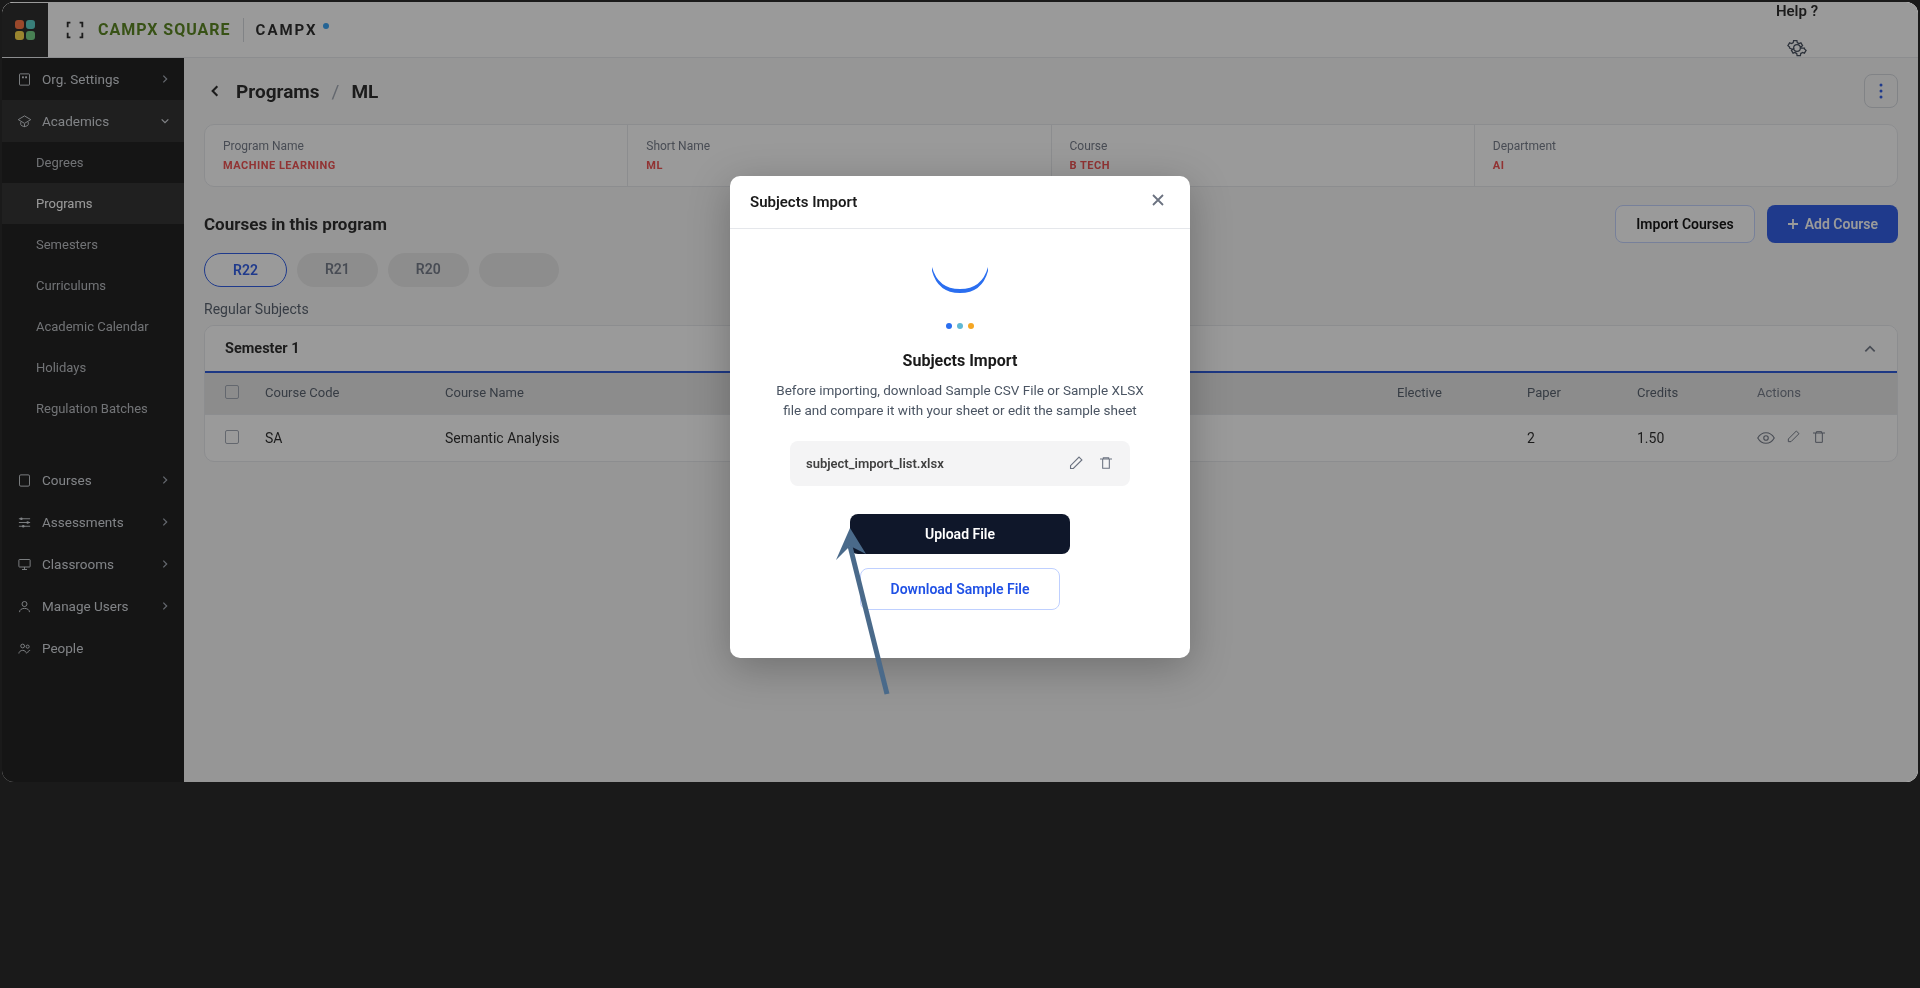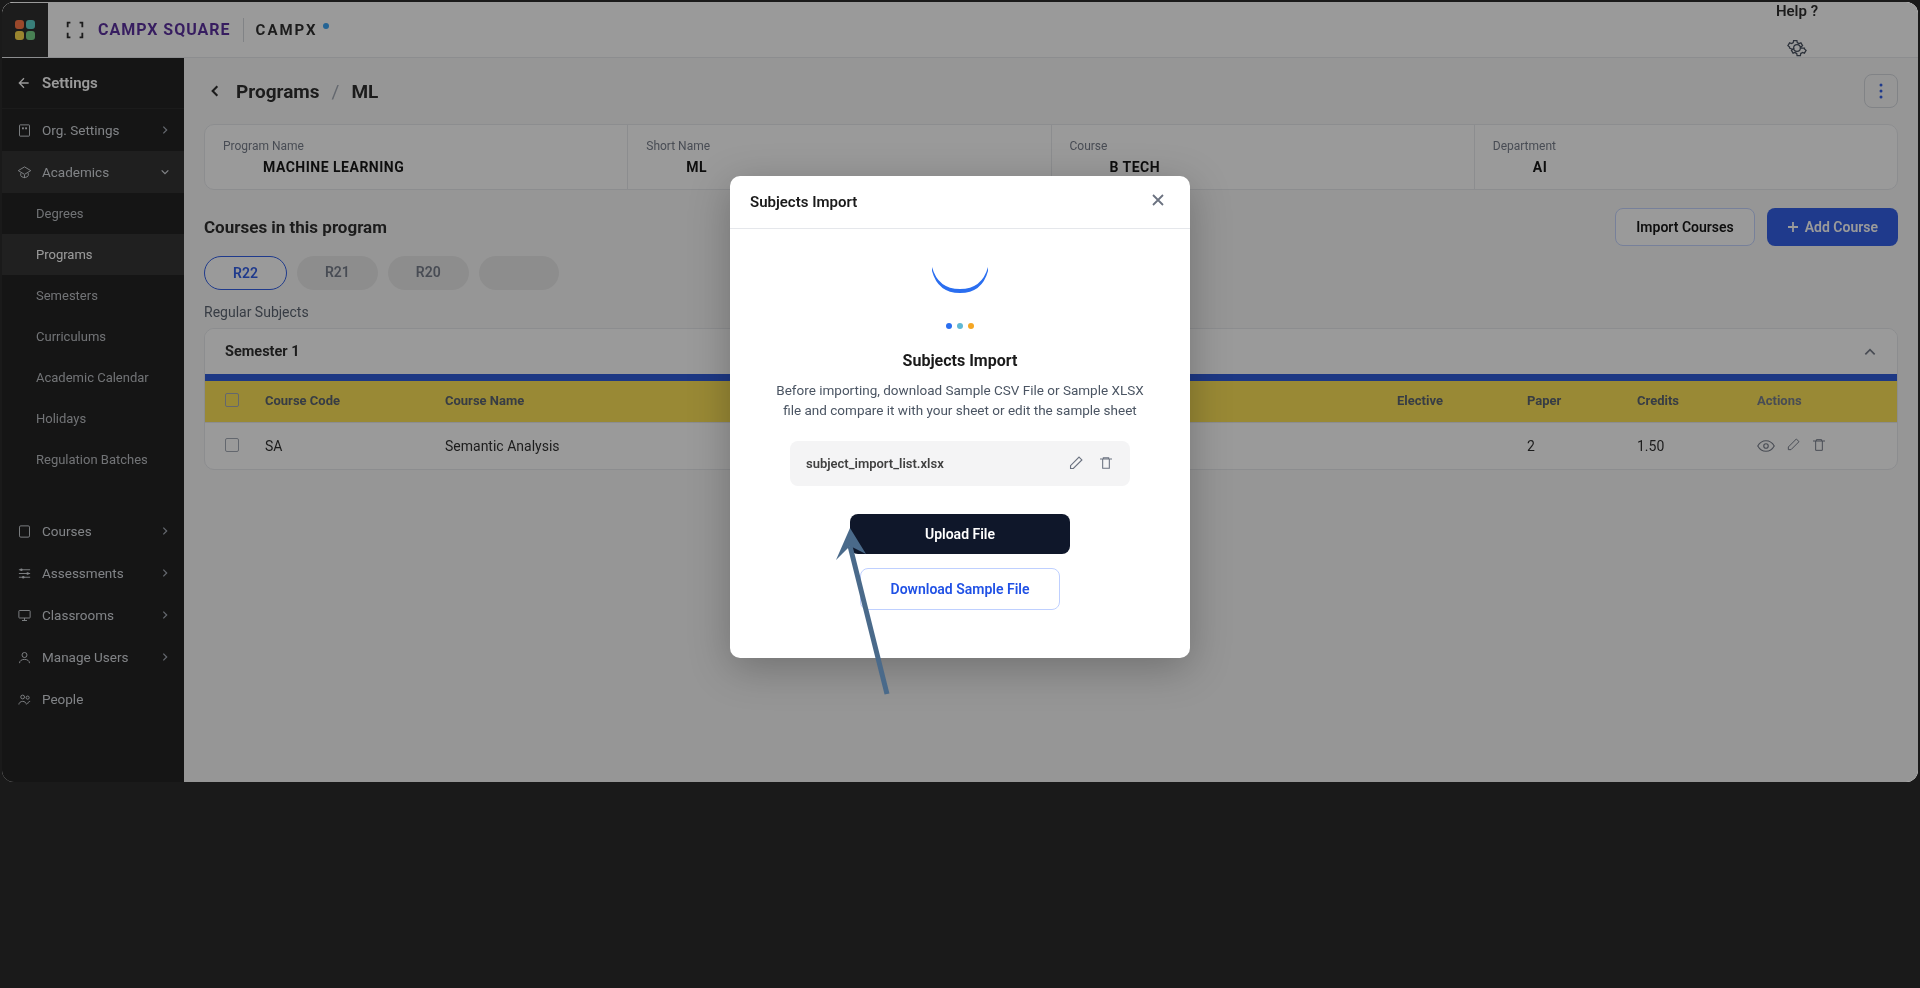--- a/index.html
+++ b/index.html
@@ -5,21 +5,21 @@
 * { margin: 0; padding: 0; box-sizing: border-box; font-family: -apple-system, BlinkMacSystemFont, 'Segoe UI', Roboto, sans-serif; }
 body { background: #1a1a1a; width: 1920px; height: 988px; overflow: hidden; position: relative; }
 
 .app-wrapper { position: absolute; top: 2px; left: 2px; right: 2px; bottom: 206px; background: #fff; border-radius: 12px; overflow: hidden; }
 
 .topbar { height: 56px; display: flex; align-items: center; background: #fff; border-bottom: 1px solid #e5e7eb; padding: 0 16px; }
 .app-icon { width: 46px; height: 54px; display: flex; align-items: center; justify-content: center; background: #1a1a1a; margin-left: -16px; margin-right: 16px; }
 .app-icon-grid { width: 20px; height: 20px; display: grid; grid-template-columns: 1fr 1fr; gap: 2px; }
 .app-icon-grid span { border-radius: 3px; }
 .logo-area { display: flex; align-items: center; gap: 12px; }
-.logo-text { font-weight: 700; font-size: 16px; letter-spacing: 1px; color: #4c1d95; }
+.logo-text { font-weight: 700; font-size: 16px; letter-spacing: 1px; color: #4d7c0f; }
 .logo-divider { width: 1px; height: 24px; background: #d1d5db; }
 .logo-campx { font-weight: 700; font-size: 15px; letter-spacing: 2px; color: #1a1a1a; }
 .topbar-right { margin-left: auto; display: flex; align-items: center; gap: 18px; flex-direction: column; }
 .univ-select { border: 1px solid #d1d5db; border-radius: 8px; padding: 10px 40px 10px 16px; font-size: 14px; color: #374151; background: #fff; position: relative; min-width: 210px; }
 .chev-down { position: absolute; right: 12px; top: 50%; transform: translateY(-50%); }
 .help-link { font-size: 15px; font-weight: 600; color: #1a1a1a; }
 .avatar { width: 38px; height: 38px; border-radius: 50%; background: #1a1a1a; color: #fff; display: flex; align-items: center; justify-content: center; font-size: 14px; font-weight: 500; }
 
 .layout { display: flex; height: calc(100% - 56px); }
 .sidebar { width: 182px; background: #0d0d0d; color: #d1d5db; display: flex; flex-direction: column; padding-top: 0; }
@@ -35,38 +35,38 @@
 .breadcrumb-row { display: flex; align-items: center; padding: 16px 20px 12px; gap: 10px; }
 .bc-back { width: 22px; height: 22px; display: flex; align-items: center; justify-content: center; }
 .bc-text { font-size: 19px; font-weight: 700; color: #1a1a1a; }
 .bc-sep { font-size: 19px; color: #9ca3af; margin: 0 2px; }
 .bc-more { margin-left: auto; width: 34px; height: 34px; border: 1px solid #d1d5db; border-radius: 8px; display: flex; align-items: center; justify-content: center; color: #2051e5; }
 
 .info-card { margin: 4px 20px 14px; background: #fff; border: 1px solid #e5e7eb; border-radius: 10px; display: flex; }
 .info-cell { flex: 1; padding: 14px 18px; border-right: 1px solid #e5e7eb; }
 .info-cell:last-child { border-right: none; }
 .info-label { font-size: 12px; color: #6b7280; margin-bottom: 6px; }
-.info-value { font-size: 14px; font-weight: 700; color: #000000; letter-spacing: 0.5px; margin-left: 40px; }
+.info-value { font-size: 11px; font-weight: 700; color: #ef4444; letter-spacing: 0.5px; }
 
 .section-row { display: flex; align-items: center; padding: 4px 20px 10px; }
 .section-title { font-size: 17px; font-weight: 700; color: #1a1a1a; }
 .btn-row { margin-left: auto; display: flex; gap: 12px; }
 .btn { padding: 10px 20px; border-radius: 8px; font-size: 14px; font-weight: 600; cursor: pointer; border: none; }
 .btn-outline { background: #fff; border: 1px solid #bfd0ff; color: #000000; margin-left: 32px; }
 .btn-primary { background: #2051e5; color: #fff; display: flex; align-items: center; gap: 6px; }
 
 .tabs-row { display: flex; gap: 10px; padding: 0 20px 10px; }
 .tab-pill { padding: 8px 28px; border-radius: 20px; font-size: 14px; font-weight: 600; background: #e8e8e8; color: #6b7280; cursor: pointer; }
 .tab-pill.active { background: #fff; border: 1.5px solid #2051e5; color: #2051e5; }
 
 .sub-label { padding: 4px 20px 8px; font-size: 14px; color: #4b5563; }
 
 .table-card { margin: 0 20px; background: #fff; border: 1px solid #e5e7eb; border-radius: 10px; overflow: hidden; }
 .sem-header { display: flex; align-items: center; justify-content: space-between; padding: 14px 20px; font-size: 14.5px; font-weight: 700; color: #1a1a1a; background: #fff; }
-.table-head { display: flex; background: #fde047; padding: 12px 20px; font-size: 13px; font-weight: 700; color: #4b5563; border-top: 7px solid #1d4ed8; border-bottom: 1px solid #e5e7eb; }
+.table-head { display: flex; background: #e5e5e5; padding: 12px 20px; font-size: 13px; font-weight: 400; color: #4b5563; border-top: 2px solid #1d4ed8; border-bottom: 1px solid #e5e7eb; }
 .table-row { display: flex; padding: 14px 20px; font-size: 14px; color: #1a1a1a; align-items: center; }
 .col-check { width: 40px; }
 .col-code { width: 180px; }
 .col-name { flex: 1; }
 .col-elec { width: 130px; }
 .col-paper { width: 110px; }
 .col-credits { width: 120px; }
 .col-actions { width: 120px; display: flex; gap: 10px; justify-content: flex-start; color: #6b7280; }
 .checkbox { width: 14px; height: 14px; border: 1.5px solid #9ca3af; border-radius: 2px; display: inline-block; }
 
@@ -130,26 +130,20 @@
         </svg>
       <div class="avatar">
           <span>CA</span>
         </div>
     </div>
   </div>
 
   <div class="layout">
 
     <div class="sidebar">
-      <div class="sidebar-back">
-        <svg width="16" height="16" viewBox="0 0 24 24">
-            <path d="M19 12H5m7-7l-7 7 7 7" stroke="#fff" stroke-width="2" fill="none"></path>
-          </svg>
-        <span>Settings</span>
-      </div>
       <div class="sidebar-item has-chev">
         <span style="display:flex;gap:10px;align-items:center">
           <span class="sb-icon">
               <svg width="15" height="15" viewBox="0 0 24 24">
                 <rect x="4" y="3" width="16" height="18" rx="1" fill="none" stroke="#d1d5db" stroke-width="1.5"></rect>
                 <rect x="8" y="7" width="3" height="3" fill="#d1d5db"></rect>
                 <rect x="13" y="7" width="3" height="3" fill="#d1d5db"></rect>
               </svg>
             </span>
           <span>Org. Settings</span>

